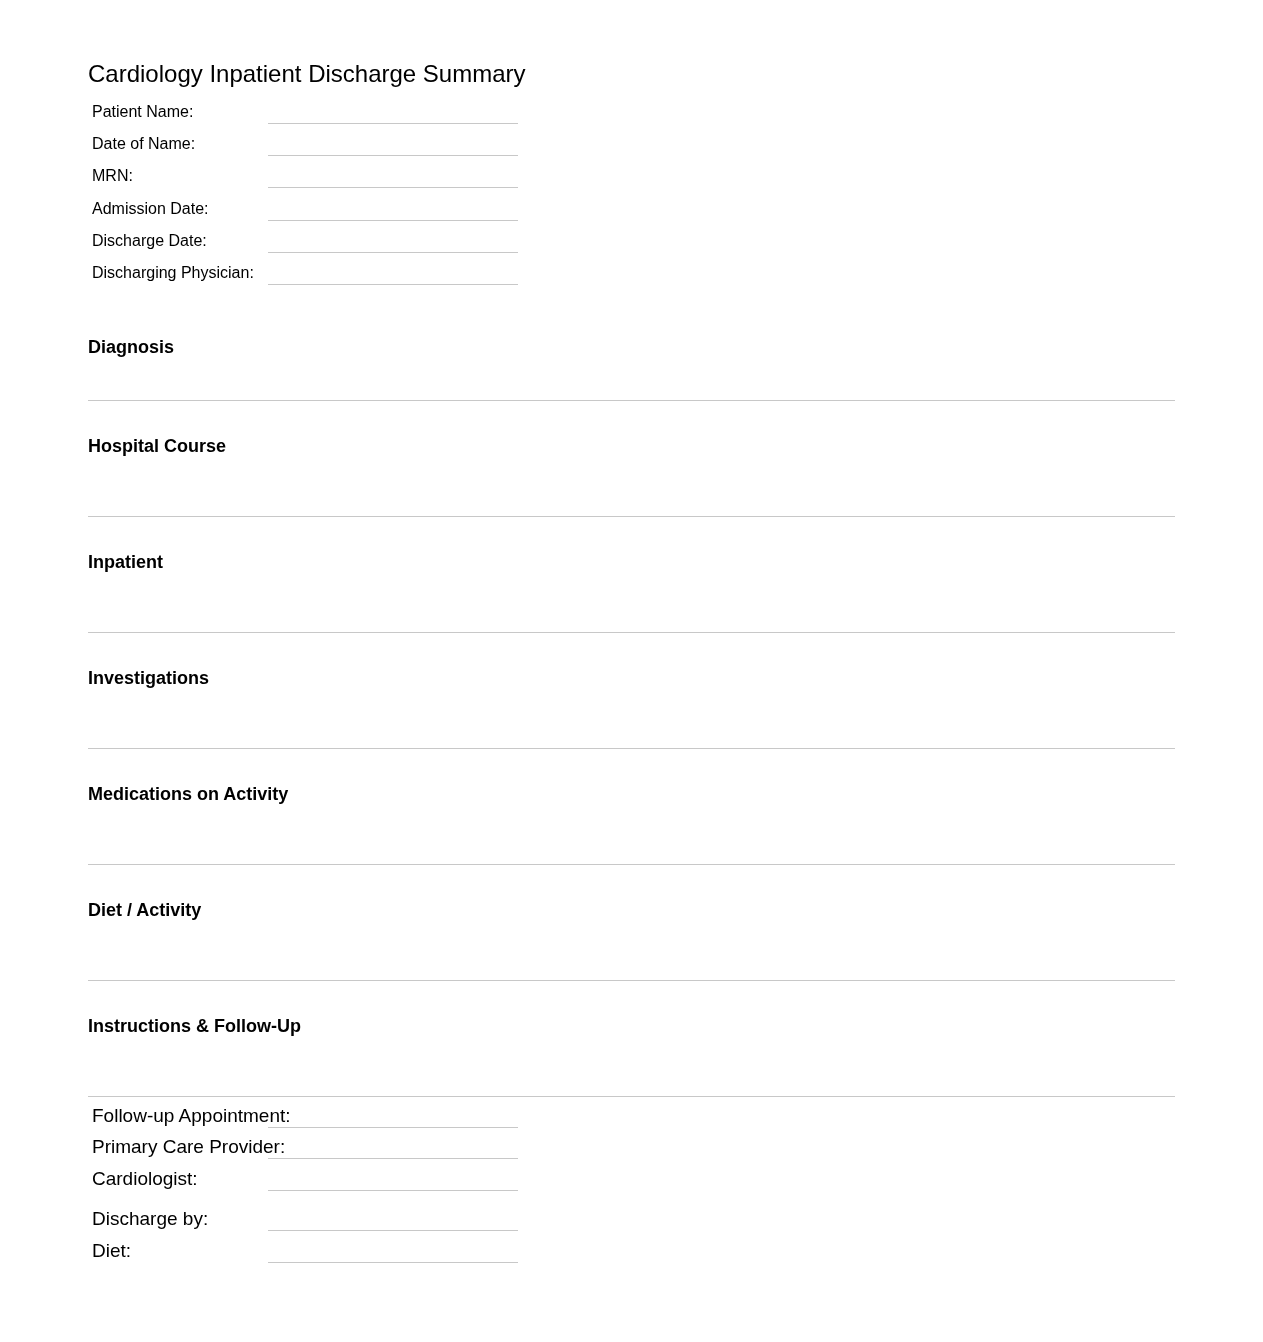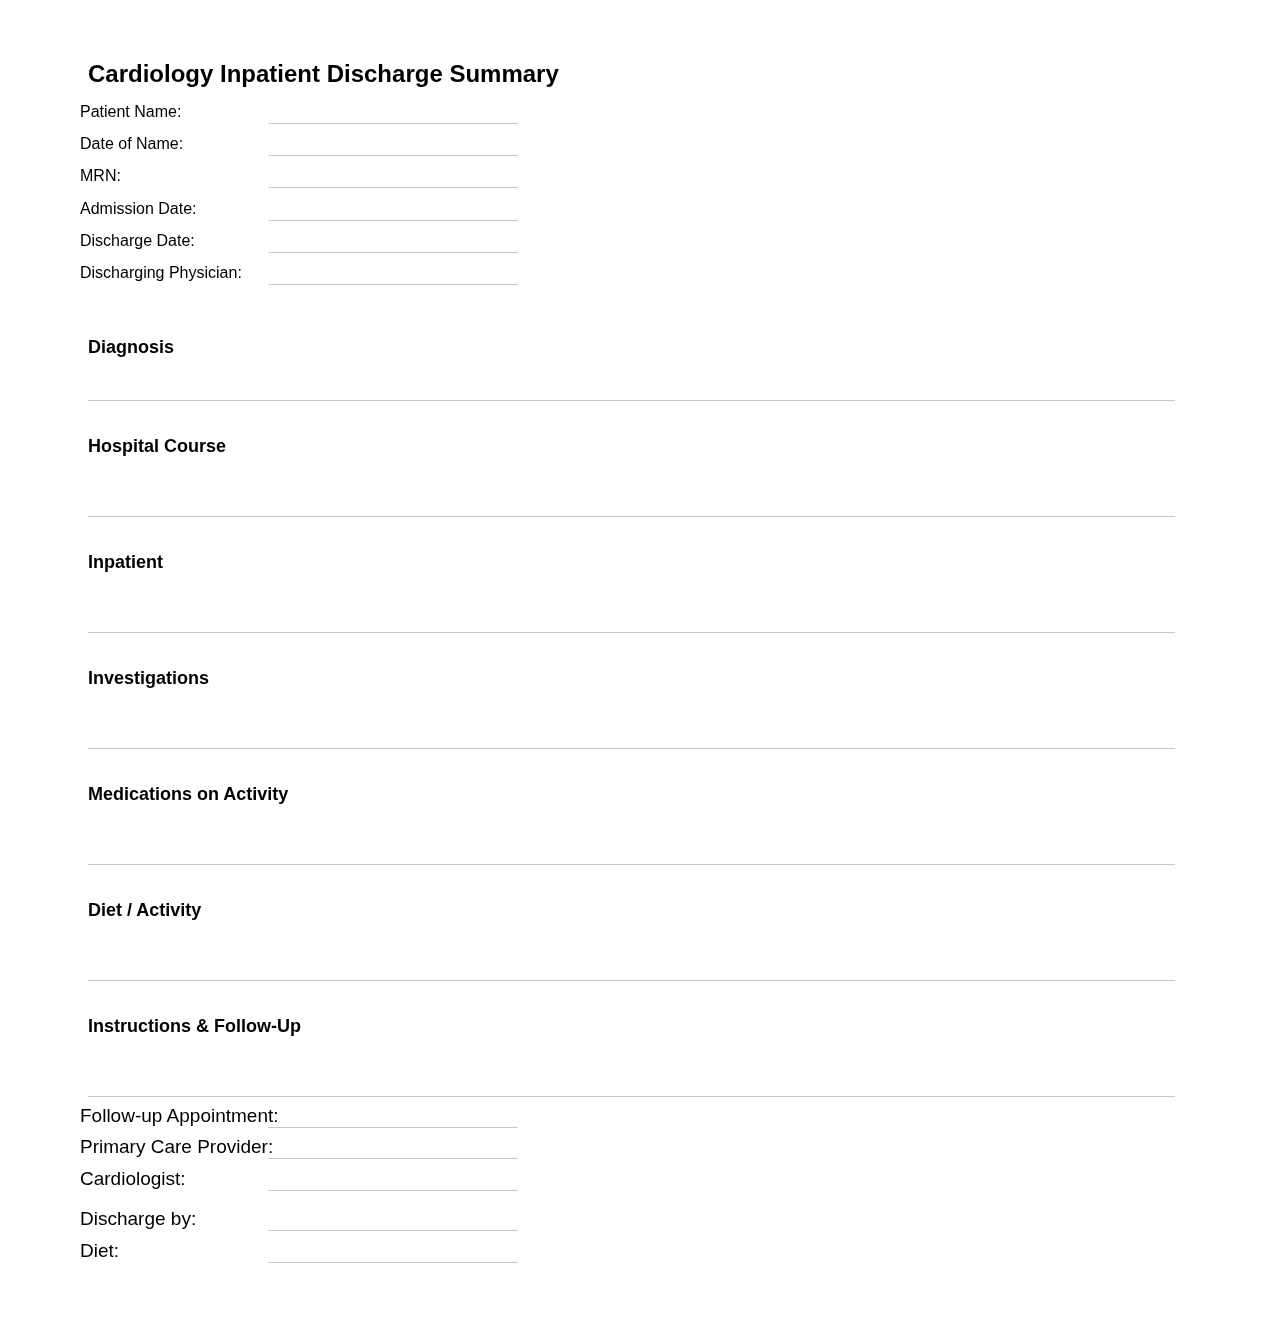--- a/index.html
+++ b/index.html
@@ -2,25 +2,25 @@
 <html><head>
 <meta charset="utf-8">
 <style>
   html, body { margin: 0; padding: 0; background: #ffffff; }
   body {
     width: 1263px; height: 1342px; position: relative; overflow: hidden;
     font-family: "Liberation Sans", sans-serif; color: #000000;
   }
   .abs { position: absolute; }
   .title {
-    left: 88px; top: 59px; font-size: 24px; font-weight: bold; line-height: 30px;
+    left: 88px; top: 59px; font-size: 24px; font-weight: normal; line-height: 30px;
     white-space: nowrap;
   }
   .field-label {
-    left: 80px; font-size: 16px; line-height: 20px; white-space: nowrap;
+    left: 92px; font-size: 16px; line-height: 20px; white-space: nowrap;
   }
   .field-label.small { font-size: 19px; }
   .field-line {
     left: 268px; width: 250px; height: 0; border-bottom: 1px solid #c8c8c8;
   }
   .field-input {
     left: 268px; width: 250px; height: 22px; border: none; background: transparent;
     outline: none; font-family: "Liberation Sans", sans-serif; font-size: 15px; padding: 0;
   }
   .section-heading {

